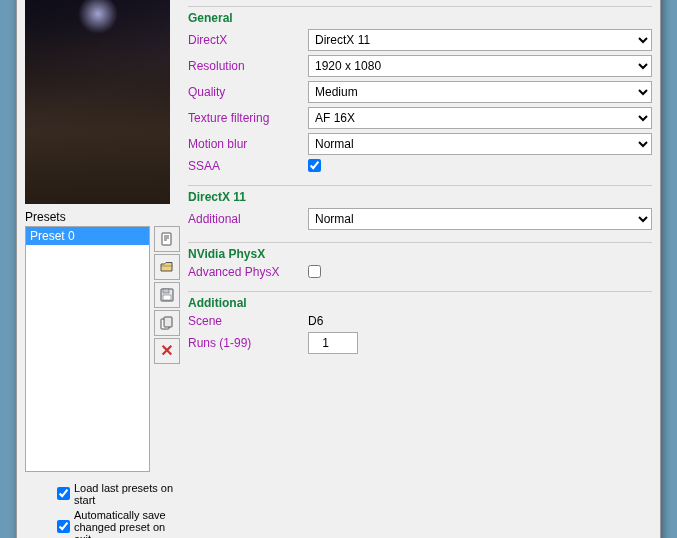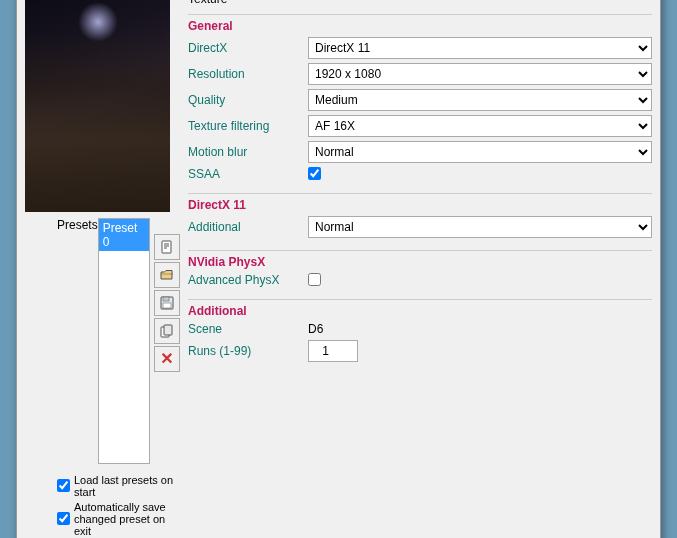--- a/index.html
+++ b/index.html
@@ -127,22 +127,21 @@
       );
     }
 
     .presets-section {
       display: flex;
       gap: 4px;
     }
     .presets-list-area {
       flex: 1;
       display: flex;
-      flex-direction: row;
-      margin-left: 32px;
+      flex-direction: column;
     }
     .presets-label {
       font-size: 12px;
       color: #000;
       margin-bottom: 2px;
     }
     .presets-list {
       border: 1px solid #aaa;
       background: white;
       height: 246px;
@@ -195,37 +194,37 @@
     
     .right-panel {
       flex: 1;
       display: flex;
       flex-direction: column;
       gap: 6px;
     }
     .section-title {
       font-size: 12px;
       font-weight: bold;
-      color: #be185d;
+      color: #15803d;
       margin-bottom: 4px;
     }
     .options-section, .dx11-section, .nvidia-section, .additional-section {
       border-top: 1px solid #ccc;
       padding-top: 4px;
       margin-bottom: 2px;
     }
     .option-row {
       display: flex;
       align-items: center;
       margin-bottom: 4px;
     }
     .option-label {
       width: 120px;
       font-size: 12px;
-      color: #0f766e;
+      color: #a21caf;
       flex-shrink: 0;
     }
     .option-select {
       flex: 1;
       height: 22px;
       font-size: 12px;
       border: 1px solid #aaa;
       background: white;
       padding: 0 2px;
       cursor: pointer;

